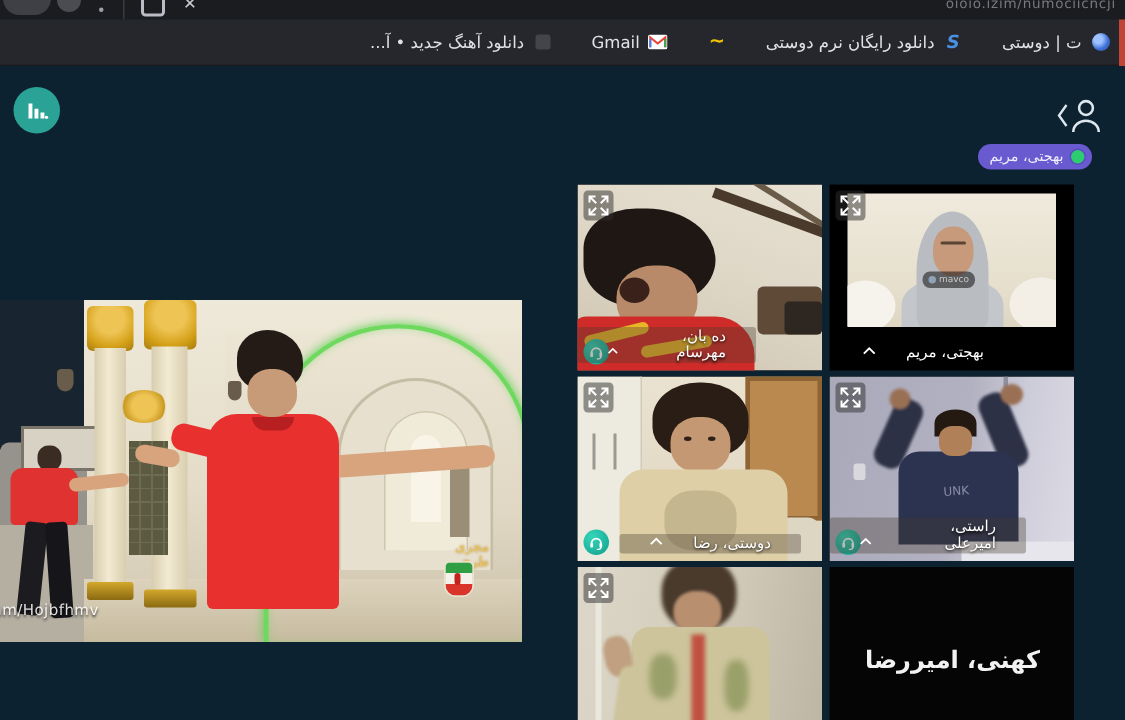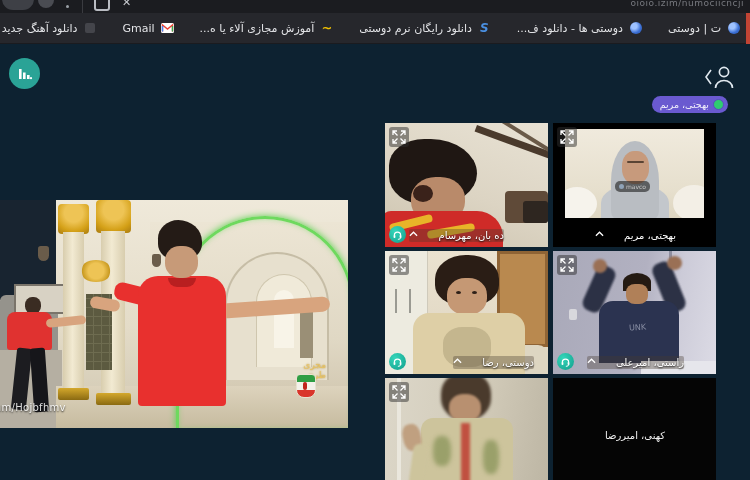--- a/index.html
+++ b/index.html
@@ -96,21 +96,21 @@
   .t-row1{top:123px;height:124px;}
   .t-row2{top:251px;height:123px;}
   .t-row3{top:378px;height:123px;}
   .fsbtn{left:4px;top:4px;width:20px;height:20px;background:rgba(45,45,45,.5);border-radius:3px;
     display:flex;align-items:center;justify-content:center;z-index:5;}
   .micbtn{left:4px;bottom:4px;width:17px;height:17px;border-radius:50%;z-index:5;
     background:radial-gradient(circle at 35% 30%,#35d6ba,#119e8c);
     display:flex;align-items:center;justify-content:center;}
   .namelabel{bottom:5px;display:flex;align-items:flex-end;gap:20px;direction:rtl;z-index:5;
     color:#fff;font-size:10px;text-shadow:0 1px 2px rgba(0,0,0,.9);
-    background:rgba(70,58,45,.35);padding:1px 0;border-radius:2px;}
+    background:rgba(70,58,45,.35);padding:1px 20px;border-radius:2px;}
   .namelabel svg{margin-bottom:4px;}
 
   
   .sc{position:absolute;left:0;top:0;right:0;bottom:0;}
   .t1-bg{background:linear-gradient(200deg,#e8e2d4 0%,#dcd4c3 55%,#ccc3ae 100%);}
   .t1-stick{left:92px;top:2px;width:92px;height:7px;background:#4a3a2c;transform:rotate(20deg);transform-origin:left top;}
   .t1-stick2{left:118px;top:-4px;width:70px;height:4px;background:#6a5a48;transform:rotate(32deg);transform-origin:left top;}
   .t1-hair{left:4px;top:16px;width:88px;height:66px;background:#1f1713;border-radius:42% 55% 50% 45%;}
   .t1-face{left:26px;top:54px;width:54px;height:46px;background:#b98a6a;border-radius:46%;}
   .t1-mouth{left:28px;top:62px;width:20px;height:17px;background:#3a221a;border-radius:50%;}
@@ -166,21 +166,21 @@
   .t5-head{left:56px;top:-6px;width:50px;height:48px;background:#4a3a2c;border-radius:45%;filter:blur(1.5px);}
   .t5-face{left:64px;top:16px;width:32px;height:28px;background:#b89070;border-radius:45%;filter:blur(1px);}
   .t5-shirt{left:36px;top:40px;width:92px;height:83px;background:#cdc49c;border-radius:12px 12px 0 0;filter:blur(.5px);}
   .t5-streak{left:76px;top:45px;width:9px;height:72px;background:#c05040;filter:blur(1.5px);}
   .t5-green1{left:48px;top:58px;width:18px;height:30px;background:#9aa06a;border-radius:40%;filter:blur(2px);}
   .t5-green2{left:98px;top:62px;width:16px;height:34px;background:#9aa06a;border-radius:40%;filter:blur(2px);}
   .t5-hand{left:18px;top:46px;width:18px;height:27px;background:#c0a080;border-radius:40%;transform:rotate(-12deg);filter:blur(1px);}
   .t5-arm{left:26px;top:66px;width:15px;height:44px;background:#cdc49c;border-radius:6px;transform:rotate(8deg);filter:blur(1px);}
 
   .t6-bg{background:#050505;}
-  .t6-name{left:0;top:52px;width:164px;text-align:center;color:#f2f2f2;font-size:10px;direction:rtl;}
+  .t6-name{left:0;top:52px;width:164px;text-align:center;color:#f2f2f2;font-size:16px;direction:rtl;font-weight:bold;}
 </style>
 </head>
 <body>
 
 <div id="screen">
 
   <div id="topstrip" class="abs">
     <div class="abs ts-pill"></div>
     <div class="abs ts-circle"></div>
     <div class="abs ts-dot"></div>
@@ -191,32 +191,25 @@
   </div>
 
   <div id="bmbar" class="abs" dir="rtl">
     <div class="bm">
       <span class="bmicon">
           <span class="ic-globe-blue"></span>
         </span>
       <span>ت | دوستی</span>
     </div>
     <div class="bm">
-      <span class="bmicon">
-          <span class="ic-globe-blue"></span>
-        </span>
-      <span>دوستی ها - دانلود ف...</span>
-    </div>
-    <div class="bm">
       <span class="bmicon ic-s5">S</span>
       <span>دانلود رایگان نرم دوستی</span>
     </div>
     <div class="bm">
       <span class="bmicon ic-wave">~</span>
-      <span>آموزش مجازی آلاء یا ه...</span>
     </div>
     <div class="bm">
       <span class="bmicon">
         <svg width="13" height="10" viewBox="0 0 13 10">
           <rect x="0" y="0" width="13" height="10" rx="1.5" fill="#ffffff"></rect>
           <path d="M1.5 8.5 V2 L6.5 6 L11.5 2 V8.5" fill="none" stroke="#ea4335" stroke-width="1.4"></path>
           <path d="M1.5 8.5 V3" stroke="#4285f4" stroke-width="1.4"></path>
           <path d="M11.5 8.5 V3" stroke="#34a853" stroke-width="1.4"></path>
         </svg>
       </span>

